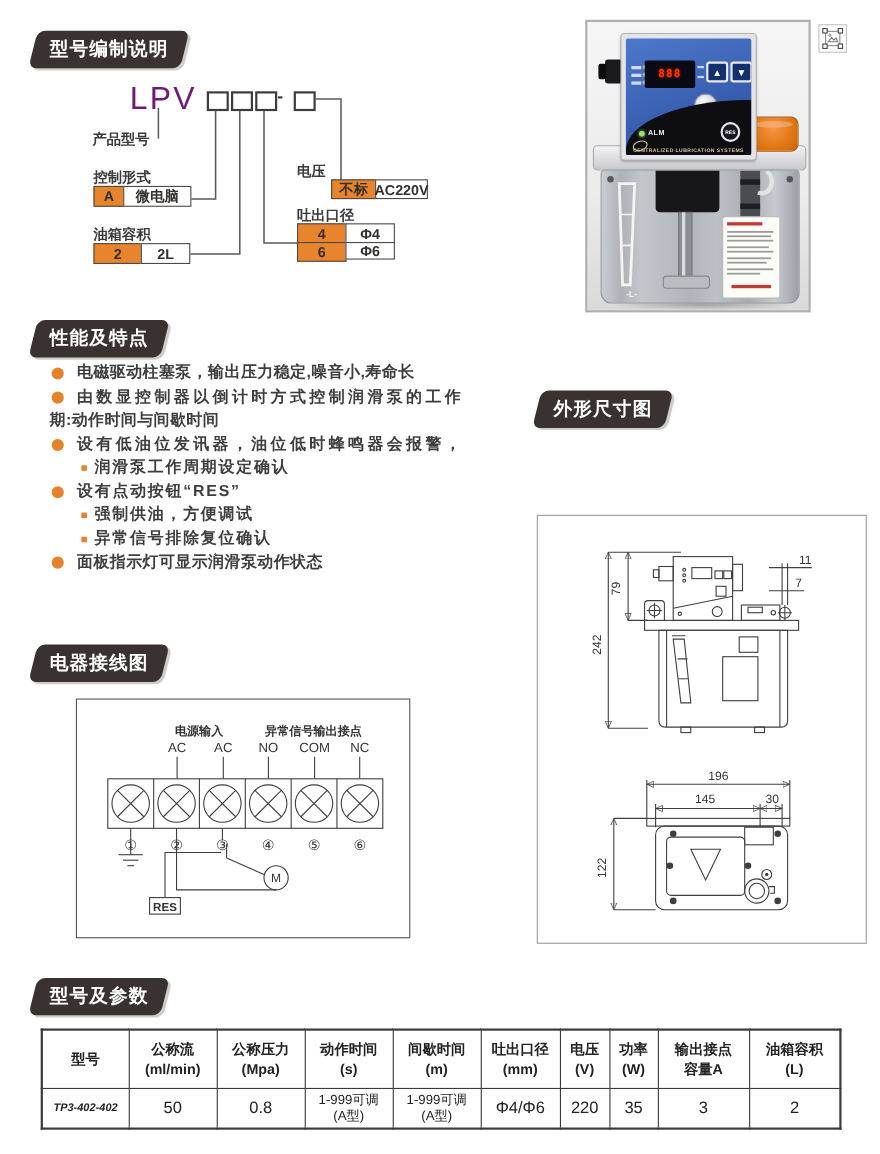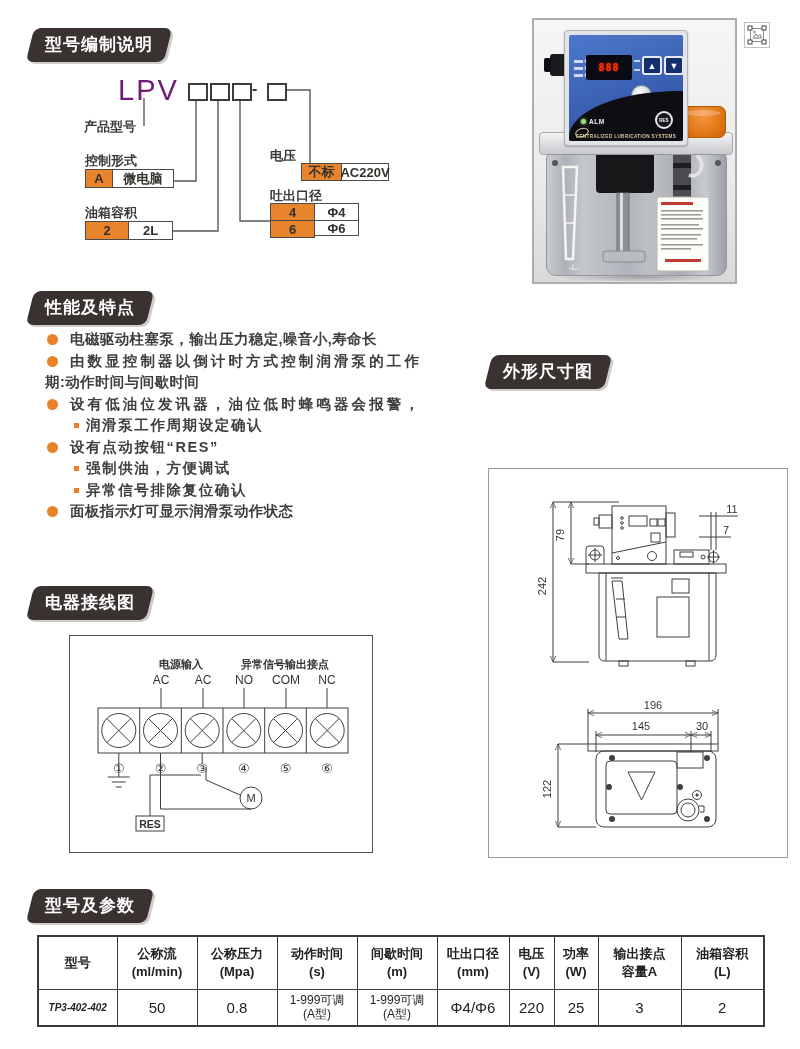--- a/index.html
+++ b/index.html
@@ -487,20 +487,20 @@
       <td class="two">
             <div>1-999可调</div>
             <div>(A型)</div>
           </td>
       <td class="two">
             <div>1-999可调</div>
             <div>(A型)</div>
           </td>
       <td>Φ4/Φ6</td>
       <td>220</td>
-      <td>25</td>
+      <td>35</td>
       <td>3</td>
       <td>2</td>
     </tr>
   </tbody>
     </table>
 
 </div>
 
 </body></html>

